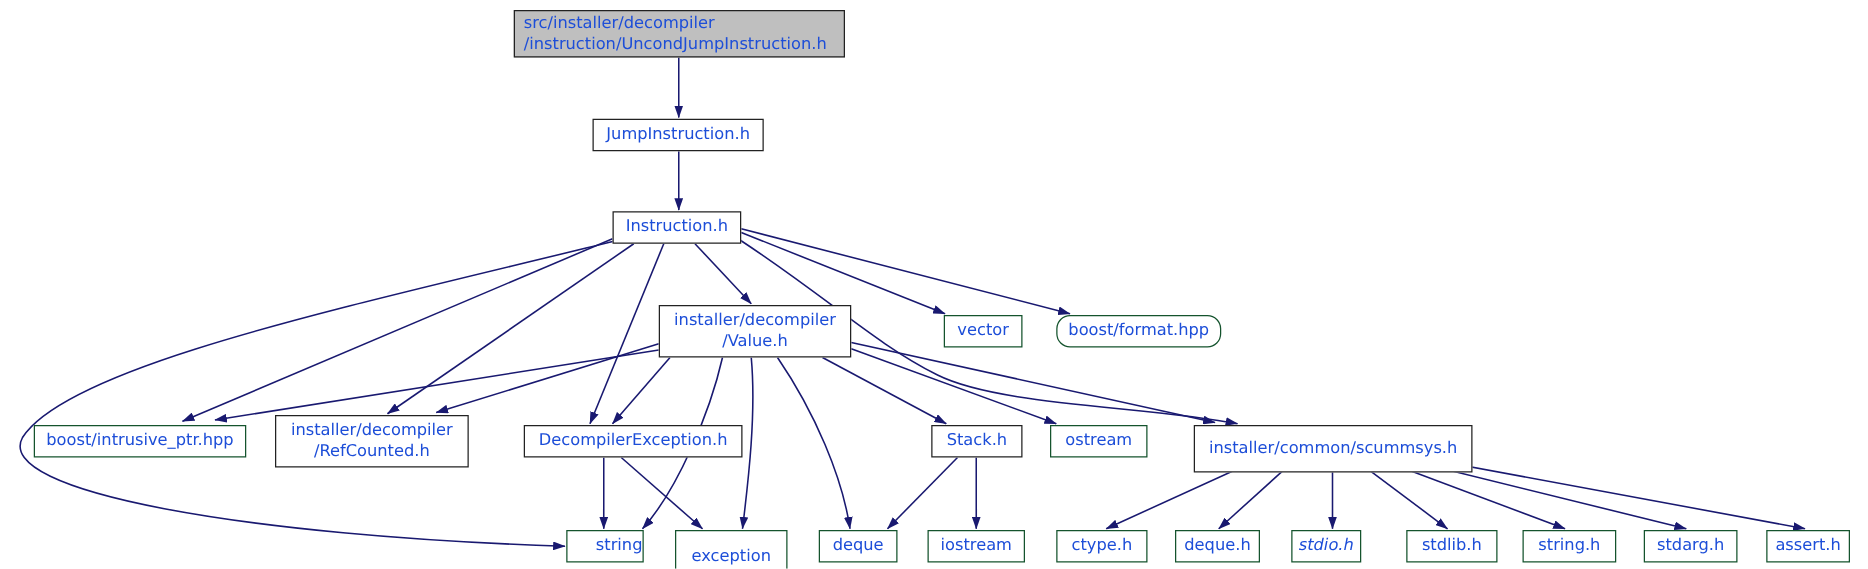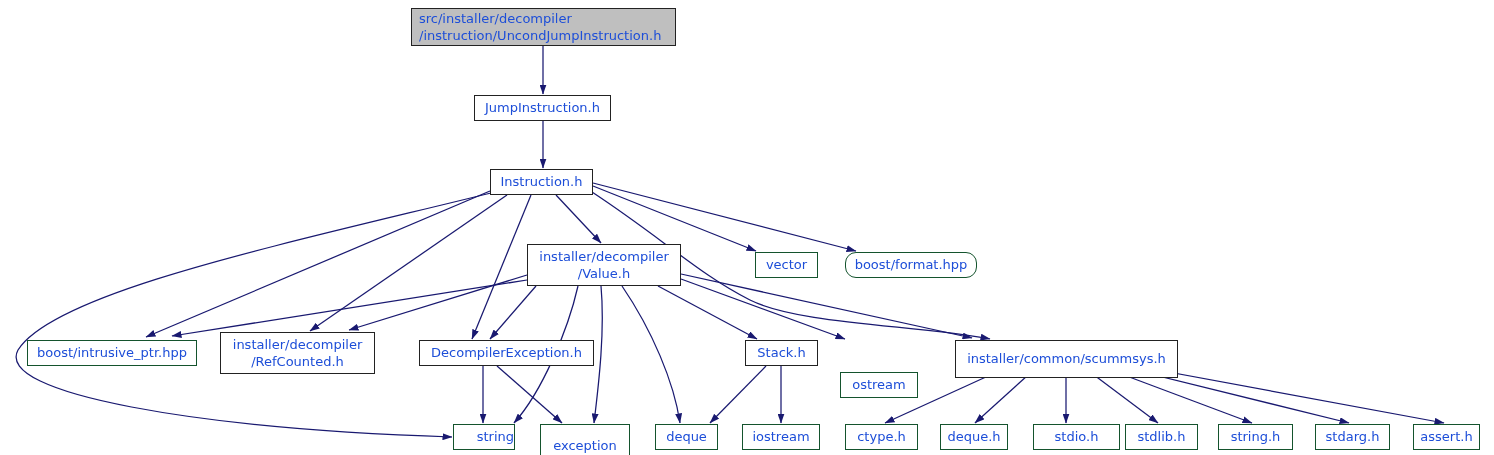--- a/index.html
+++ b/index.html
@@ -85,27 +85,27 @@
       <div class="node internal" style="left: 490px; top: 169px; width: 103px; height: 26px;"><span>Instruction.h</span></div>
       <div class="node internal" style="left: 527px; top: 244px; width: 154px; height: 42px;"><span>installer/decompiler
 /Value.h</span></div>
       <div class="node external" style="left: 755px; top: 252px; width: 63px; height: 26px;"><span>vector</span></div>
       <div class="node external" style="left: 845px; top: 252px; width: 132px; height: 26px; border-radius: 11px;"><span>boost/format.hpp</span></div>
       <div class="node external" style="left: 27px; top: 340px; width: 170px; height: 26px;"><span>boost/intrusive_ptr.hpp</span></div>
       <div class="node internal" style="left: 220px; top: 332px; width: 155px; height: 42px;"><span>installer/decompiler
 /RefCounted.h</span></div>
       <div class="node internal" style="left: 395px; top: 340px; width: 175px; height: 26px; margin-left: 24px;"><span>DecompilerException.h</span></div>
       <div class="node internal" style="left: 745px; top: 340px; width: 73px; height: 26px;"><span>Stack.h</span></div>
-      <div class="node external" style="left: 840px; top: 340px; width: 78px; height: 26px; margin-top: 32px;"><span>ostream</span></div>
+      <div class="node external" style="left: 840px; top: 340px; width: 78px; height: 26px;"><span>ostream</span></div>
       <div class="node internal" style="left: 955px; top: 340px; width: 223px; height: 38px;"><span>installer/common/scummsys.h</span></div>
       <div class="node external" style="left: 453px; top: 424px; width: 62px; height: 26px; justify-content: flex-end;"><span>string</span></div>
       <div class="node external" style="left: 540px; top: 424px; width: 90px; height: 43px;"><span>exception</span></div>
       <div class="node external" style="left: 655px; top: 424px; width: 63px; height: 26px;"><span>deque</span></div>
       <div class="node external" style="left: 742px; top: 424px; width: 78px; height: 26px;"><span>iostream</span></div>
       <div class="node external" style="left: 845px; top: 424px; width: 73px; height: 26px;"><span>ctype.h</span></div>
       <div class="node external" style="left: 940px; top: 424px; width: 68px; height: 26px;"><span>deque.h</span></div>
-      <div class="node external" style="left: 1033px; top: 424px; width: 87px; height: 26px;"><span>stdio.h</span></div>
+      <div class="node external" style="left: 1033px; top: 424px; width: 56px; height: 26px; font-style: italic;"><span>stdio.h</span></div>
       <div class="node external" style="left: 1125px; top: 424px; width: 73px; height: 26px;"><span>stdlib.h</span></div>
       <div class="node external" style="left: 1218px; top: 424px; width: 75px; height: 26px;"><span>string.h</span></div>
       <div class="node external" style="left: 1315px; top: 424px; width: 75px; height: 26px;"><span>stdarg.h</span></div>
       <div class="node external" style="left: 1413px; top: 424px; width: 67px; height: 26px;"><span>assert.h</span></div>
     </div>
 </div>
 
 </body></html>

